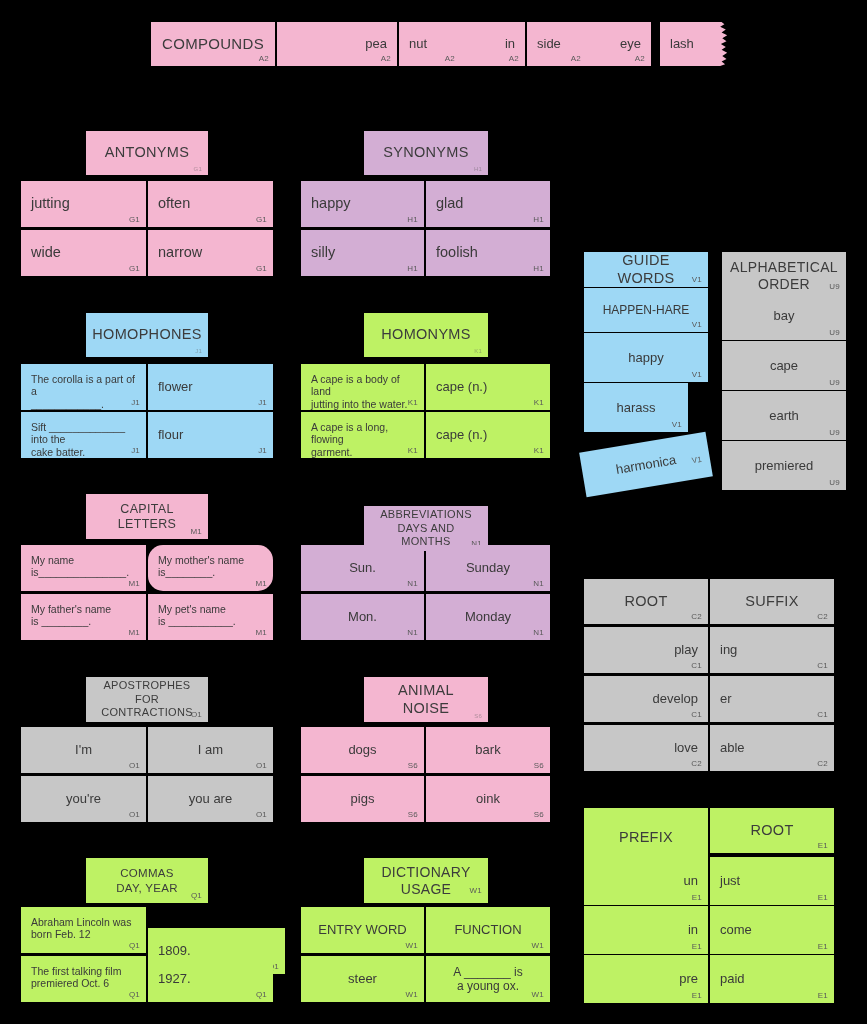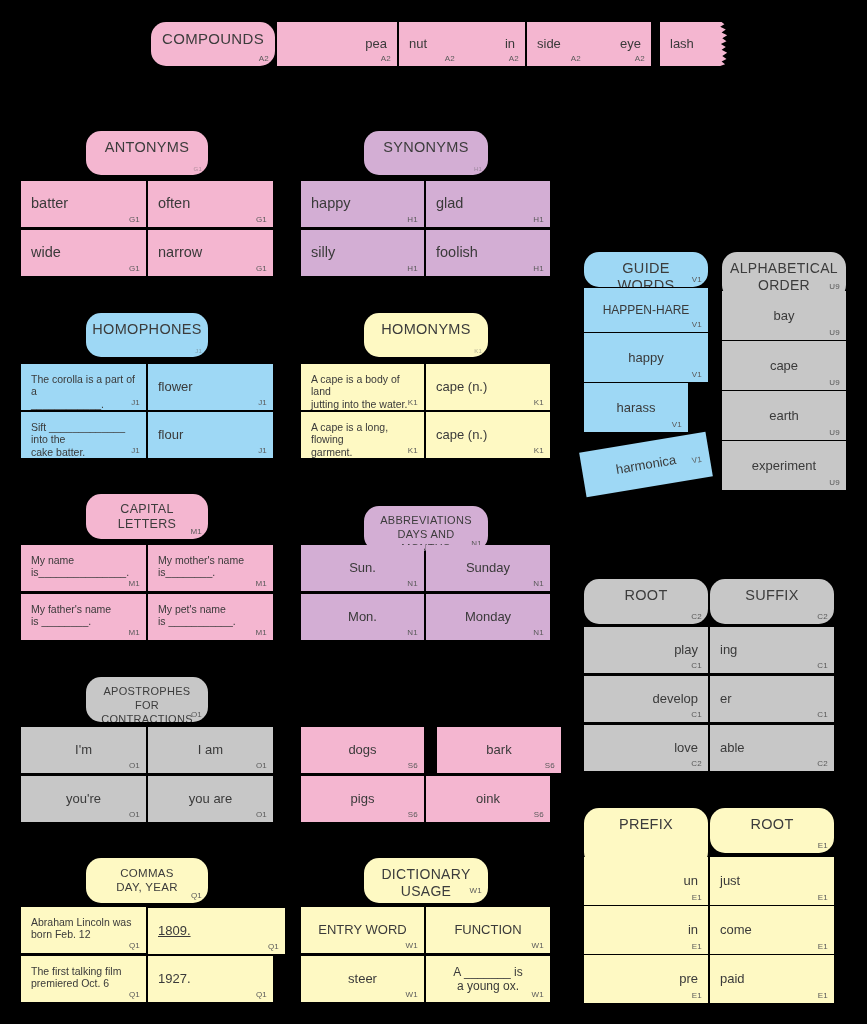--- a/index.html
+++ b/index.html
@@ -41,47 +41,46 @@
     position: absolute;
     right: 6px;
     bottom: 3px;
     font-size: 8px;
     color: #5a5a5a;
     letter-spacing: .2px;
   }
 
   
   .hdr {
-    align-items: flex-start;
+    align-items: center;
     justify-content: center;
     text-align: center;
     font-size: 14.5px;
     letter-spacing: .3px;
     color: #3c3c3c;
-    border-radius: 15px;
   }
   .hdr.small { font-size: 11.5px; }
   .hdr.big   { font-size: 15px; }
 
   
   .b-left   { align-items: center; justify-content: flex-start; text-align: center; }
   .b-center { align-items: center; justify-content: center; text-align: center; }
   .b-right  { align-items: center; justify-content: flex-end;  text-align: right; }
   .b-topleft{ align-items: flex-start; justify-content: flex-start; text-align: left; padding-top: 9px;}
 
   .f13 { font-size: 13px; }
   .f12 { font-size: 12px; }
   .f11 { font-size: 10.5px; }
   .f15 { font-size: 14.5px; }
 
   
   .pink   { background: #f4b6d0; }
   .purple { background: #d3aed4; }
   .blue   { background: #9ed8f5; }
-  .olive  { background: #fef9c3; }
+  .olive  { background: #bef264; }
   .grey   { background: #c7c7c7; }
 
   
   .torn {
     clip-path: polygon(
       0% 0%, 88% 0%,
       92% 5%, 86% 11%, 94% 17%, 88% 24%,
       96% 30%, 89% 37%, 95% 44%, 87% 50%,
       94% 57%, 88% 63%, 96% 70%, 89% 77%,
       95% 84%, 88% 90%, 93% 96%, 86% 100%,
@@ -130,21 +129,21 @@
 
   <div class="card pink b-left f13 torn" style="left:660px; top:22px; width:70px; height:44px;">
     <span class="txt">lash</span>
   </div>
 
   <div class="card pink hdr" style="left:86px; top:131px; width:122px; height:44px;">
     <span class="txt">ANTONYMS</span>
     <span class="code" style="font-size:6px; opacity:.45;">G1</span>
   </div>
   <div class="card pink b-left f15" style="left:21px; top:181px; width:125px; height:46px;">
-    <span class="txt">batter</span>
+    <span class="txt">jutting</span>
     <span class="code">G1</span>
   </div>
   <div class="card pink b-left f15" style="left:148px; top:181px; width:125px; height:46px;">
     <span class="txt">often</span>
     <span class="code">G1</span>
   </div>
   <div class="card pink b-left f15" style="left:21px; top:230px; width:125px; height:46px;">
     <span class="txt">wide</span>
     <span class="code">G1</span>
   </div>
@@ -252,34 +251,34 @@
   </div>
   <div class="card grey b-center f13" style="left:722px; top:341px; width:124px; height:49px;">
     <span class="txt">cape</span>
     <span class="code">U9</span>
   </div>
   <div class="card grey b-center f13" style="left:722px; top:391px; width:124px; height:49px;">
     <span class="txt">earth</span>
     <span class="code">U9</span>
   </div>
   <div class="card grey b-center f13" style="left:722px; top:441px; width:124px; height:49px;">
-    <span class="txt">experiment</span>
+    <span class="txt">premiered</span>
     <span class="code">U9</span>
   </div>
 
   <div class="card pink hdr small" style="left:86px; top:494px; width:122px; height:45px;">
     <span class="txt" style="font-size:12.5px;">CAPITAL LETTERS</span>
     <span class="code">M1</span>
   </div>
   <div class="card pink b-topleft f11" style="left:21px; top:545px; width:125px; height:46px;">
     <span class="txt">My name
 is_______________.</span>
     <span class="code">M1</span>
   </div>
-  <div class="card pink b-topleft f11" style="left:148px; top:545px; width:125px; height:46px;">
+  <div class="card pink b-topleft f11" style="left:148px; top:545px; width:125px; height:46px;border-radius:15px;">
     <span class="txt">My mother's name
 is________.</span>
     <span class="code">M1</span>
   </div>
   <div class="card pink b-topleft f11" style="left:21px; top:594px; width:125px; height:46px;">
     <span class="txt">My father's name
 is ________.</span>
     <span class="code">M1</span>
   </div>
   <div class="card pink b-topleft f11" style="left:148px; top:594px; width:125px; height:46px;">
@@ -358,25 +357,29 @@
   </div>
   <div class="card grey b-center f13" style="left:21px; top:776px; width:125px; height:46px;">
     <span class="txt">you're</span>
     <span class="code">O1</span>
   </div>
   <div class="card grey b-center f13" style="left:148px; top:776px; width:125px; height:46px;">
     <span class="txt">you are</span>
     <span class="code">O1</span>
   </div>
 
+  <div class="card pink hdr" style="left:364px; top:677px; width:124px; height:45px;">
+    <span class="txt">ANIMAL NOISE</span>
+    <span class="code" style="font-size:6px; opacity:.45;">S6</span>
+  </div>
   <div class="card pink b-center f13" style="left:301px; top:727px; width:123px; height:46px;">
     <span class="txt">dogs</span>
     <span class="code">S6</span>
   </div>
-  <div class="card pink b-center f13" style="left:437px; top:727px; width:124px; height:46px;align-items:center;">
+  <div class="card pink b-center f13" style="left:426px; top:727px; width:124px; height:46px;align-items:center;">
     <span class="txt">bark</span>
     <span class="code">S6</span>
   </div>
   <div class="card pink b-center f13" style="left:301px; top:776px; width:123px; height:46px;">
     <span class="txt">pigs</span>
     <span class="code">S6</span>
   </div>
   <div class="card pink b-center f13" style="left:426px; top:776px; width:124px; height:46px;">
     <span class="txt">oink</span>
     <span class="code">S6</span>
@@ -418,21 +421,21 @@
   <div class="card olive hdr small" style="left:86px; top:858px; width:122px; height:45px;">
     <span class="txt" style="font-size:11.5px; line-height:1.25;">COMMAS
 DAY, YEAR</span>
     <span class="code">Q1</span>
   </div>
   <div class="card olive b-topleft f11" style="left:21px; top:907px; width:125px; height:46px;">
     <span class="txt">Abraham Lincoln was
 born Feb. 12</span>
     <span class="code">Q1</span>
   </div>
-  <div class="card olive b-left f13" style="left:148px; top:908px; width:137px; height:46px;text-decoration:underline;">
+  <div class="card olive b-left f13" style="left:148px; top:928px; width:137px; height:46px;text-decoration:underline;">
     <span class="txt">1809.</span>
     <span class="code">Q1</span>
   </div>
   <div class="card olive b-topleft f11" style="left:21px; top:956px; width:125px; height:46px;">
     <span class="txt">The first talking film
 premiered Oct. 6</span>
     <span class="code">Q1</span>
   </div>
   <div class="card olive b-left f13" style="left:148px; top:956px; width:125px; height:46px;">
     <span class="txt">1927.</span>

